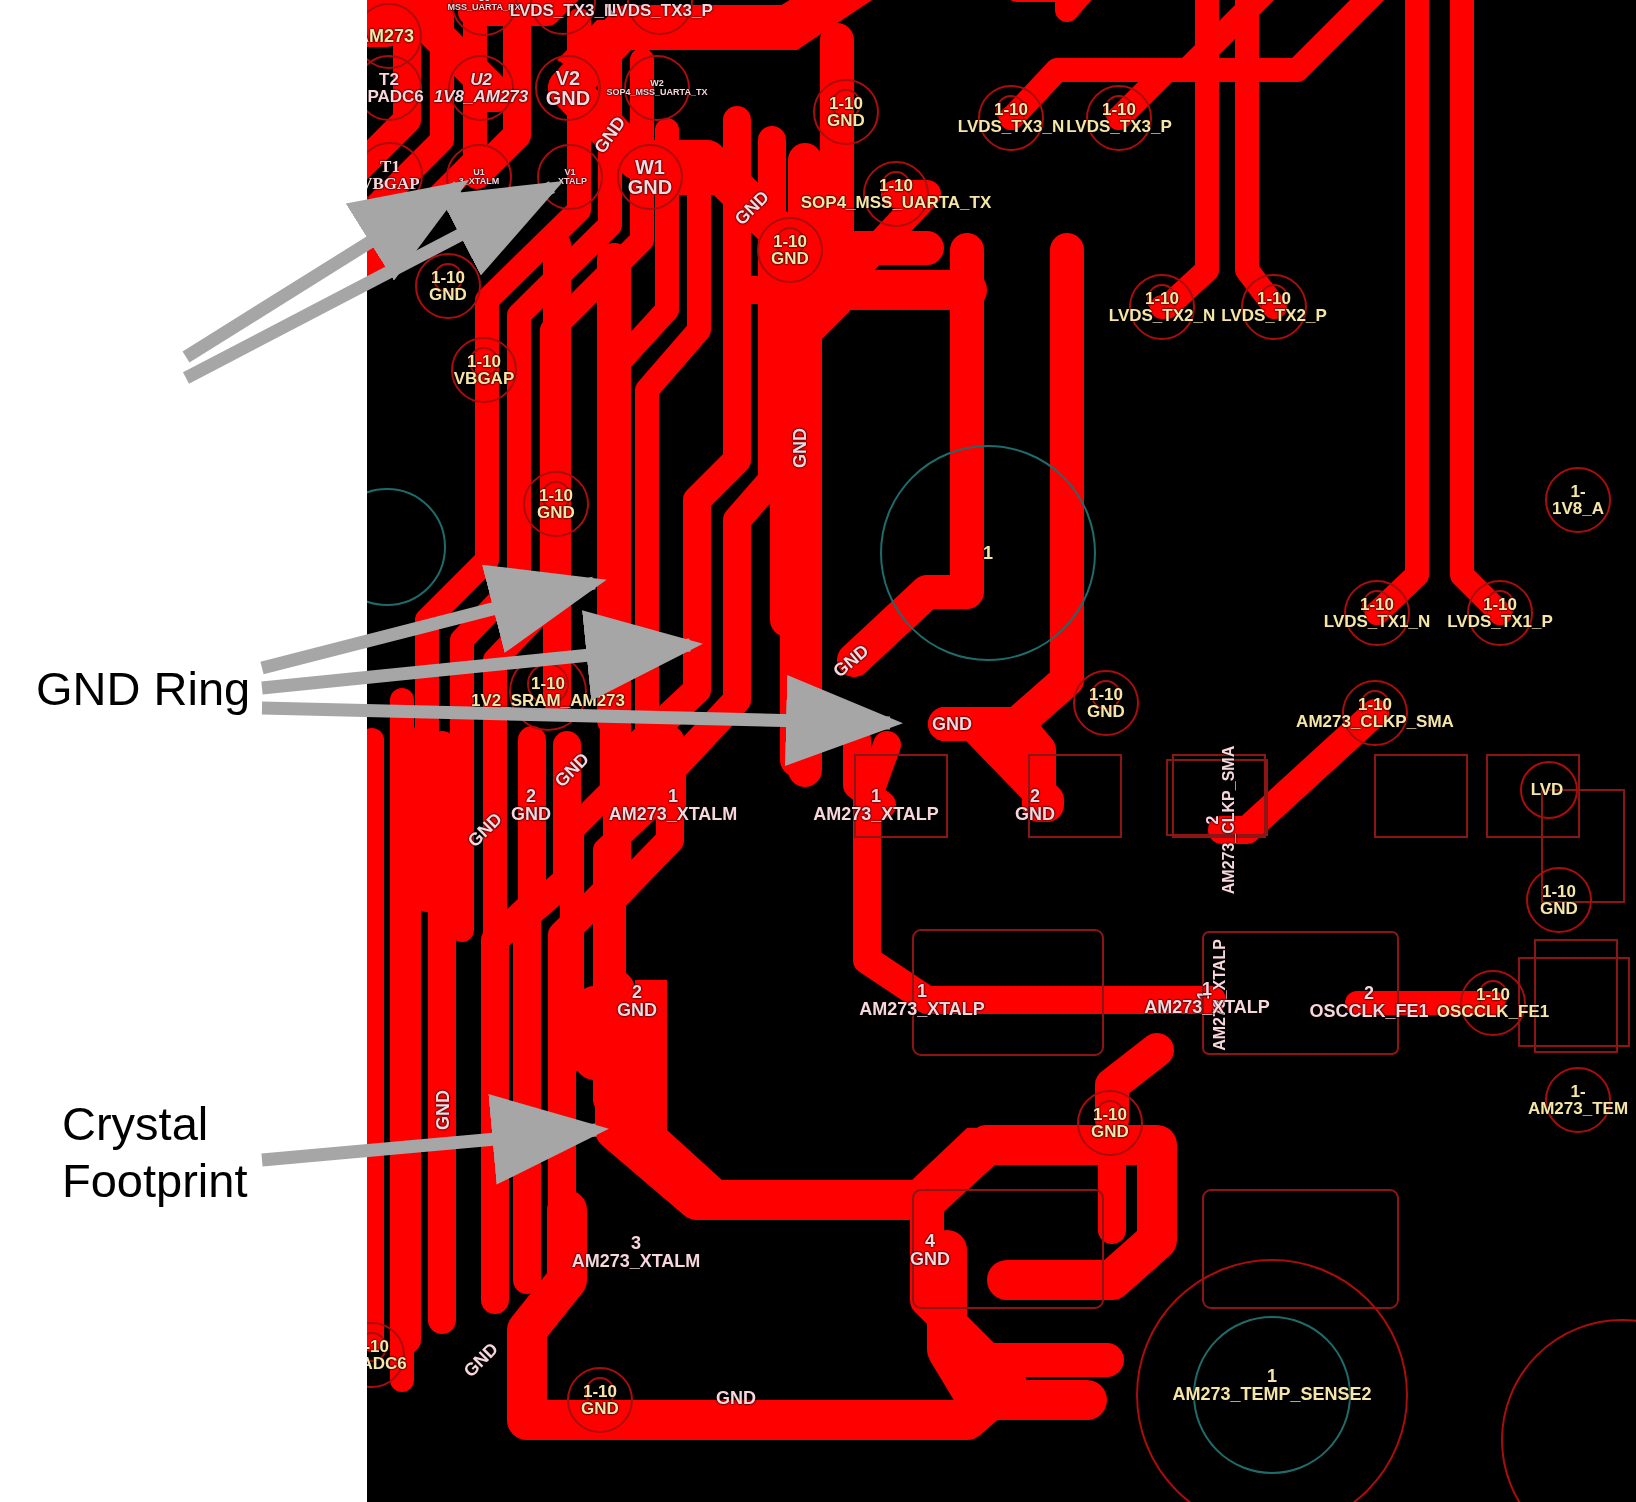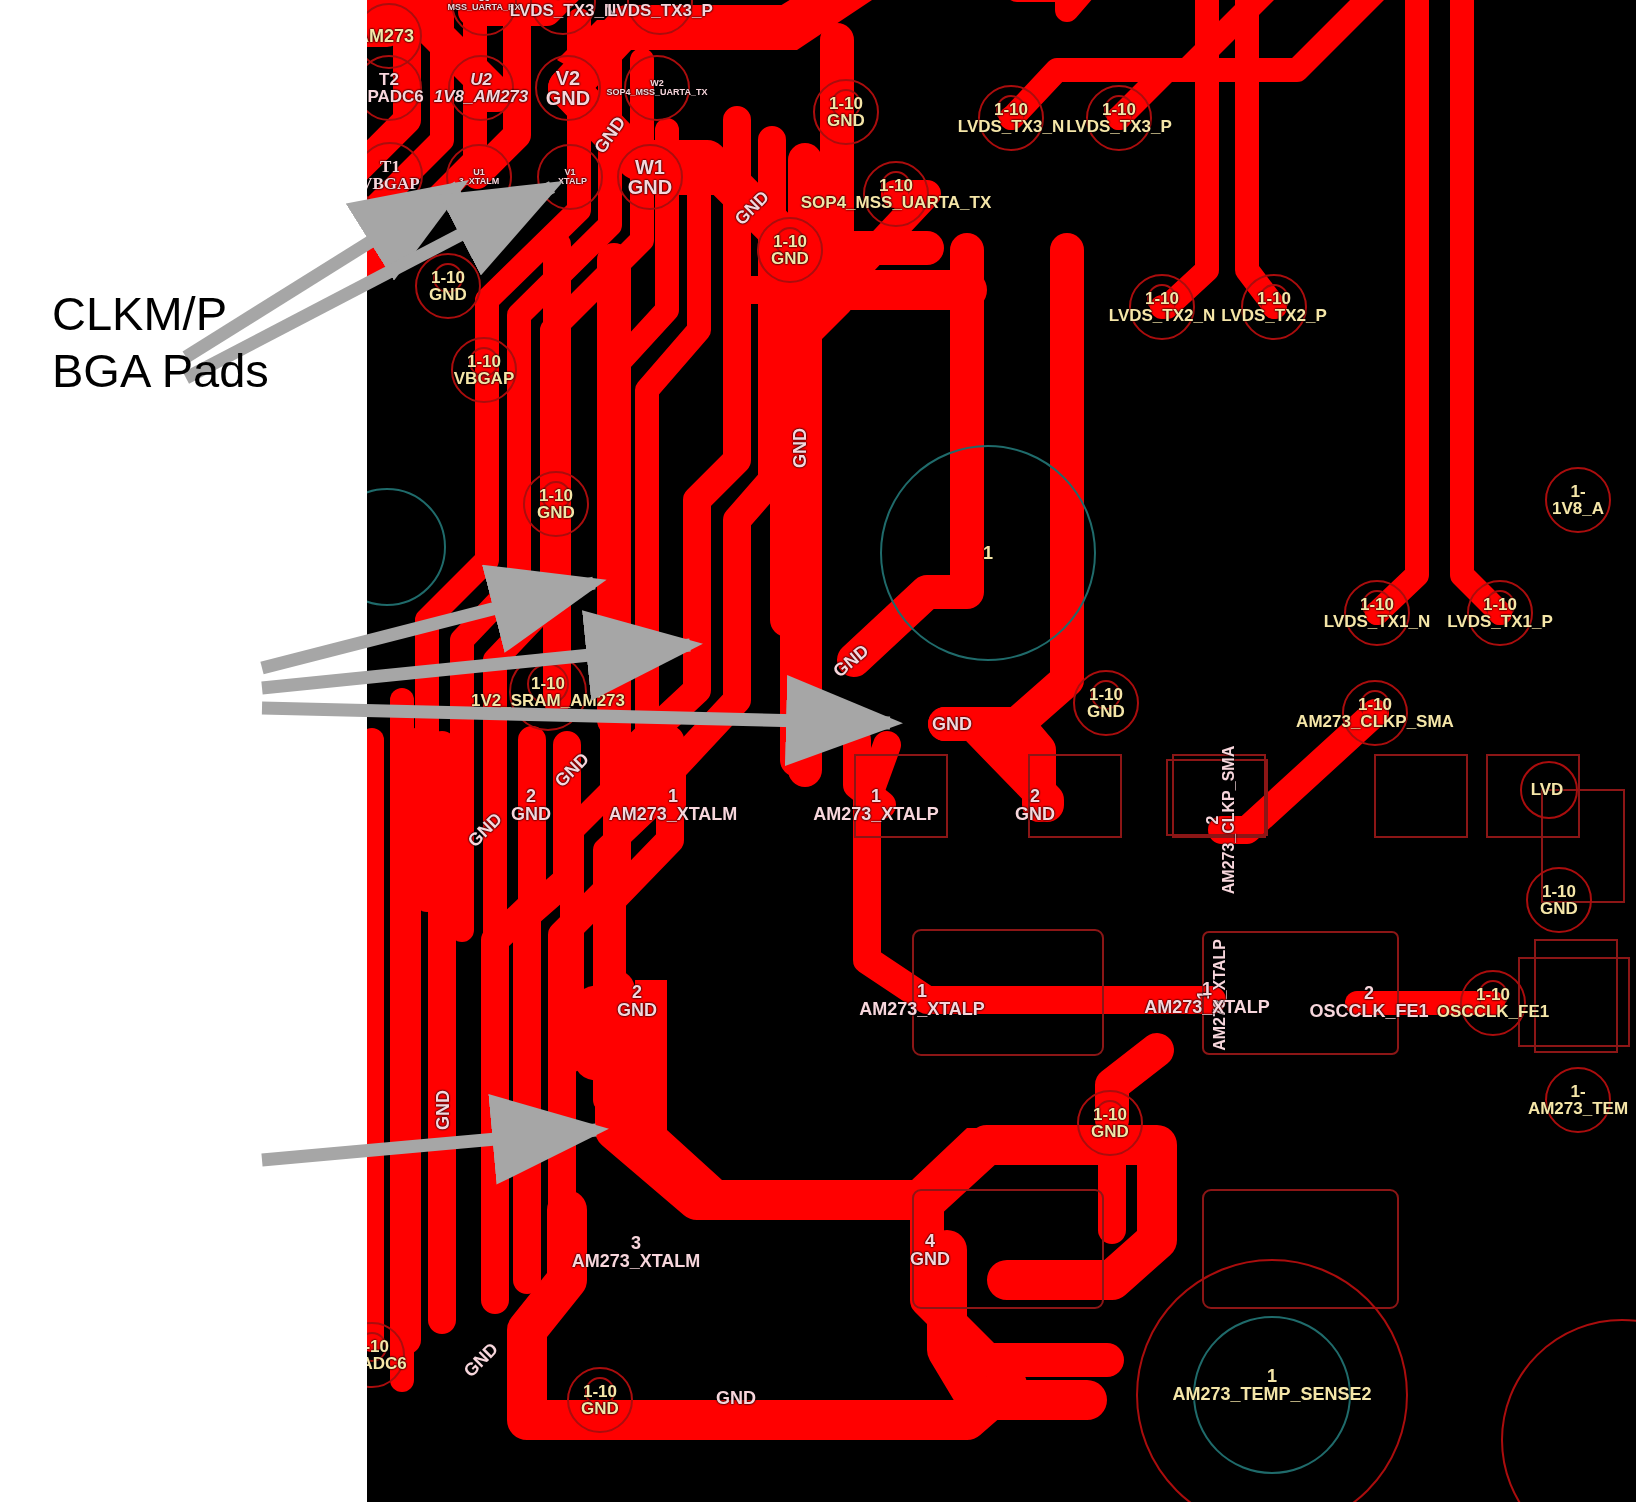--- a/index.html
+++ b/index.html
@@ -465,16 +465,17 @@
     <line x1="186" y1="357" x2="458" y2="187" stroke="#a6a6a6" stroke-width="13" marker-end="url(#ah)"></line>
     <line x1="186" y1="378" x2="552" y2="187" stroke="#a6a6a6" stroke-width="13" marker-end="url(#ah)"></line>
 
     <line x1="262" y1="668" x2="594" y2="583" stroke="#a6a6a6" stroke-width="13" marker-end="url(#ah)"></line>
     <line x1="262" y1="688" x2="690" y2="645" stroke="#a6a6a6" stroke-width="13" marker-end="url(#ah)"></line>
     <line x1="262" y1="708" x2="890" y2="723" stroke="#a6a6a6" stroke-width="13" marker-end="url(#ah)"></line>
 
     <line x1="262" y1="1160" x2="596" y2="1130" stroke="#a6a6a6" stroke-width="13" marker-end="url(#ah)"></line>
   </svg>
 
-  <div class="callout" style="left:52px;top:285px;">CLKM/P
-BGA Pads</div>
+  <div class="callout" style="left:36px;top:660px;">GND Ring</div>
+  <div class="callout" style="left:62px;top:1095px;">Crystal
+Footprint</div>
 
 </div>
 
 </body></html>

